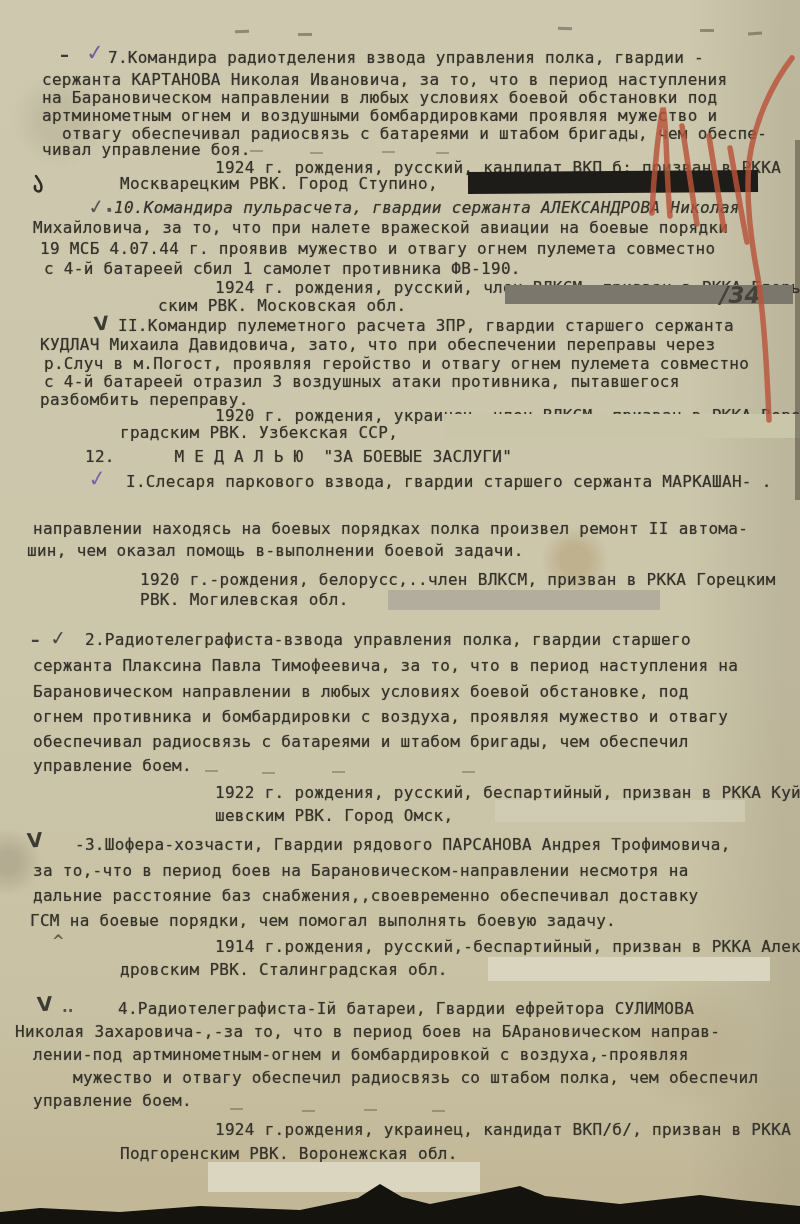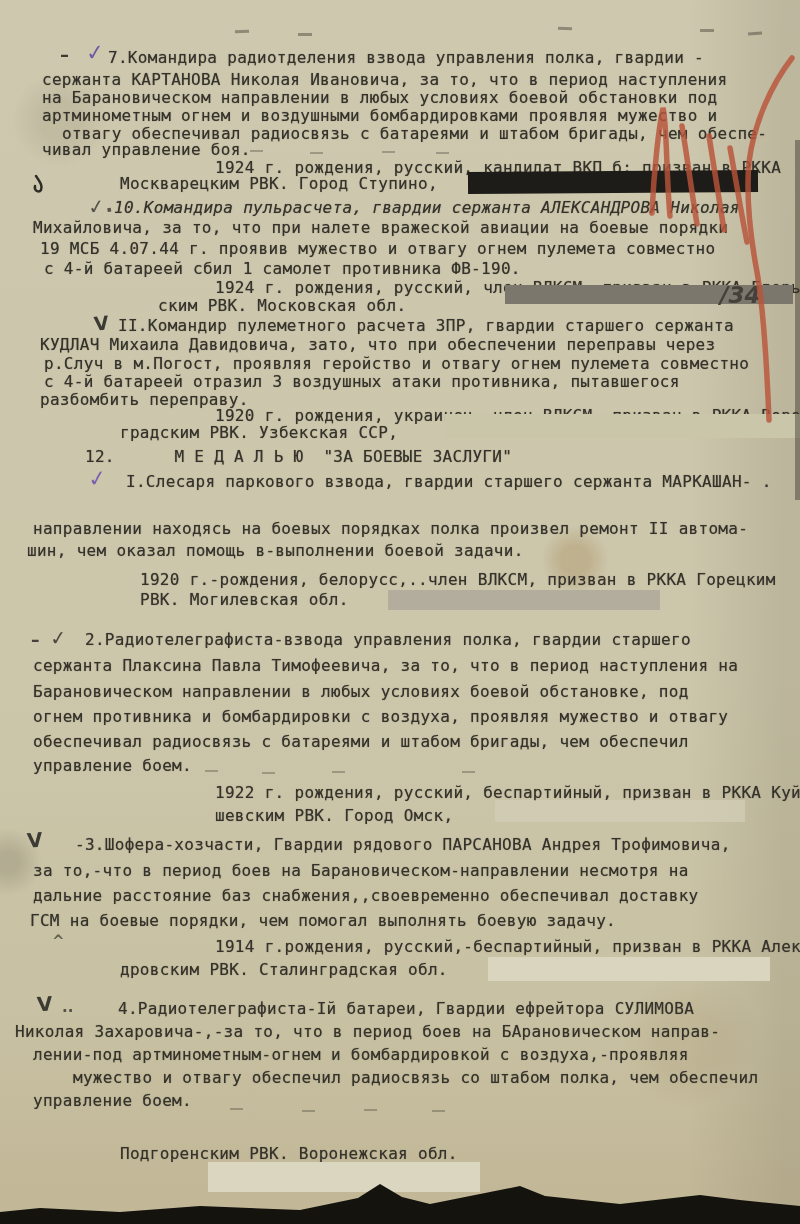--- a/index.html
+++ b/index.html
@@ -95,20 +95,21 @@
   <div class="tline" style="left:120px;top:960px;">дровским РВК. Сталинградская обл.</div>
   <div class="bar" style="left:488px;top:957px;width:282px;height:24px;background:#d9d5bf;"></div>
 
   <span class="mark" style="left:37px;top:992px;font-size:20px;color:#3b3a33;transform:rotate(-4deg);">V</span>
   <span class="mark" style="left:62px;top:998px;font-size:15px;color:#55524a;">..</span>
   <div class="tline" style="left:118px;top:999px;">4.Радиотелеграфиста-Iй батареи, Гвардии ефрейтора СУЛИМОВА</div>
   <div class="tline" style="left:15px;top:1022px;">Николая Захаровича-,-за то, что в период боев на БАрановическом направ-</div>
   <div class="tline" style="left:33px;top:1045px;">лении-под артминометным-огнем и бомбардировкой с воздуха,-проявляя</div>
   <div class="tline" style="left:33px;top:1068px;padding-left:40px;">мужество и отвагу обеспечил радиосвязь со штабом полка, чем обеспечил</div>
   <div class="tline" style="left:33px;top:1091px;">управление боем.</div>
+  <div class="tline" style="left:215px;top:1120px;">1924 г.рождения, украинец, кандидат ВКП/б/, призван в РККА</div>
   <div class="tline" style="left:120px;top:1144px;">Подгоренским РВК. Воронежская обл.</div>
   <div class="bar" style="left:208px;top:1162px;width:272px;height:30px;background:#dad6c0;"></div>
 
   <div class="smudge" style="left:250px;top:150px;"></div>
   <div class="smudge" style="left:310px;top:152px;"></div>
   <div class="smudge" style="left:382px;top:151px;"></div>
   <div class="smudge" style="left:436px;top:152px;"></div>
   <div class="smudge" style="left:205px;top:770px;"></div>
   <div class="smudge" style="left:262px;top:772px;"></div>
   <div class="smudge" style="left:332px;top:771px;"></div>

